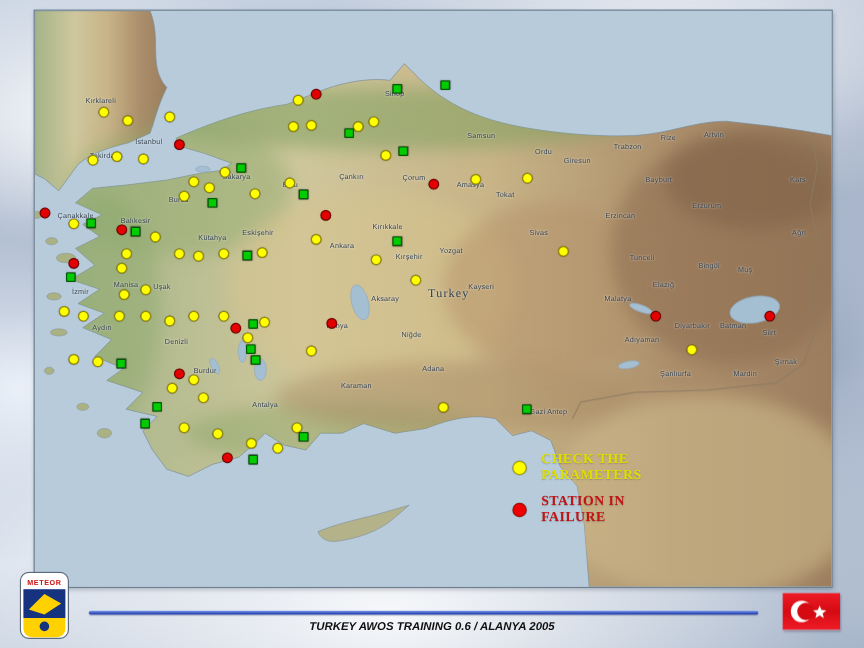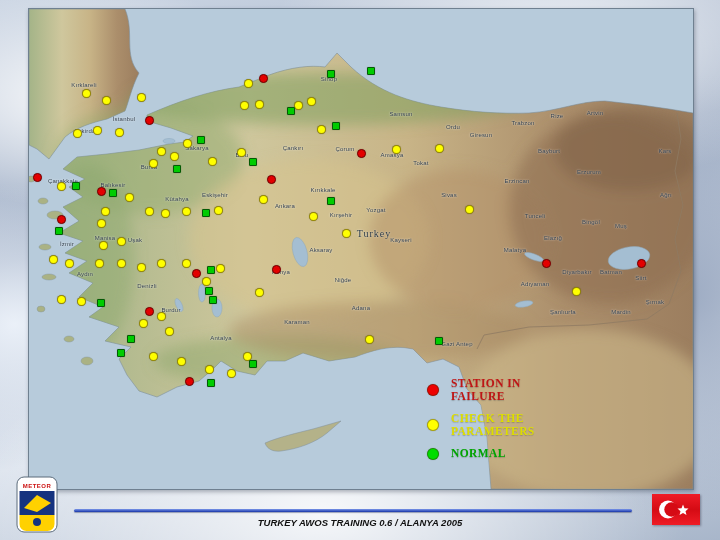--- a/index.html
+++ b/index.html
@@ -183,21 +183,21 @@
         <div class="city-label" style="left: 548px; top: 263px;">Diyarbakır</div>
         <div class="city-label" style="left: 582px; top: 263px;">Batman</div>
         <div class="city-label" style="left: 612px; top: 269px;">Siirt</div>
         <div class="city-label" style="left: 626px; top: 293px;">Şırnak</div>
         <div class="city-label" style="left: 592px; top: 303px;">Mardin</div>
         <div class="city-label" style="left: 534px; top: 303px;">Şanlıurfa</div>
         <div class="city-label" style="left: 506px; top: 275px;">Adıyaman</div>
         <div class="city-label" style="left: 428px; top: 335px;">Gazi Antep</div>
       </div>
 
-    <div class="country-label" style="left:345px;top:224px">Turkey</div>
+    <div class="country-label" style="left:345px;top:236px">Turkey</div>
 
     <div class="layer">
         <div class="station check" style="left: 57px; top: 84px; background: rgb(255, 255, 0);"></div>
         <div class="station check" style="left: 77px; top: 91px; background: rgb(255, 255, 0);"></div>
         <div class="station check" style="left: 112px; top: 88px; background: rgb(255, 255, 0);"></div>
         <div class="station failure" style="left: 120px; top: 111px; background: rgb(227, 0, 0);"></div>
         <div class="station check" style="left: 90px; top: 123px; background: rgb(255, 255, 0);"></div>
         <div class="station check" style="left: 68px; top: 121px; background: rgb(255, 255, 0);"></div>
         <div class="station check" style="left: 48px; top: 124px; background: rgb(255, 255, 0);"></div>
         <div class="station check" style="left: 158px; top: 134px; background: rgb(255, 255, 0);"></div>
@@ -280,30 +280,26 @@
         <div class="station check" style="left: 440px; top: 200px; background: rgb(255, 255, 0);"></div>
         <div class="station failure" style="left: 517px; top: 254px; background: rgb(227, 0, 0);"></div>
         <div class="station check" style="left: 547px; top: 282px; background: rgb(255, 255, 0);"></div>
         <div class="station failure" style="left: 612px; top: 254px; background: rgb(227, 0, 0);"></div>
         <div class="station normal" style="left: 410px; top: 332px; background: rgb(0, 204, 0);"></div>
         <div class="station check" style="left: 340px; top: 330px; background: rgb(255, 255, 0);"></div>
       </div>
 
     <div class="legend">
       <div class="legend-row">
-        <span class="legend-dot" style="background: rgb(238, 0, 0);"></span>
-        <span class="legend-label" style="color: rgb(192, 21, 21);">STATION IN FAILURE</span>
-      </div>
-      <div class="legend-row">
         <span class="legend-dot" style="background: rgb(255, 255, 0);"></span>
         <span class="legend-label" style="color: rgb(222, 222, 0);">CHECK THE PARAMETERS</span>
       </div>
       <div class="legend-row">
-        <span class="legend-dot" style="background: rgb(0, 221, 0);"></span>
-        <span class="legend-label" style="color: rgb(0, 165, 0);">NORMAL</span>
+        <span class="legend-dot" style="background: rgb(238, 0, 0);"></span>
+        <span class="legend-label" style="color: rgb(192, 21, 21);">STATION IN FAILURE</span>
       </div>
     </div>
   </div>
 
   <svg class="logo" viewBox="0 0 42 57">
     <rect x="1" y="1" width="40" height="55" rx="7" fill="#ffffff" stroke="#5a6a7a" stroke-width="1"></rect>
     <rect x="3.5" y="3.5" width="35" height="11" rx="4" fill="#ffffff"></rect>
     <text x="21" y="11.5" text-anchor="middle" font-family="Liberation Sans, sans-serif" font-size="6" font-weight="bold" fill="#cc1111" letter-spacing="0.5">METEOR</text>
     <rect x="3.5" y="15" width="35" height="24" fill="#16337f"></rect>
     <polygon points="8,32 21,19 35,27 21,36" fill="#ffd100"></polygon>

